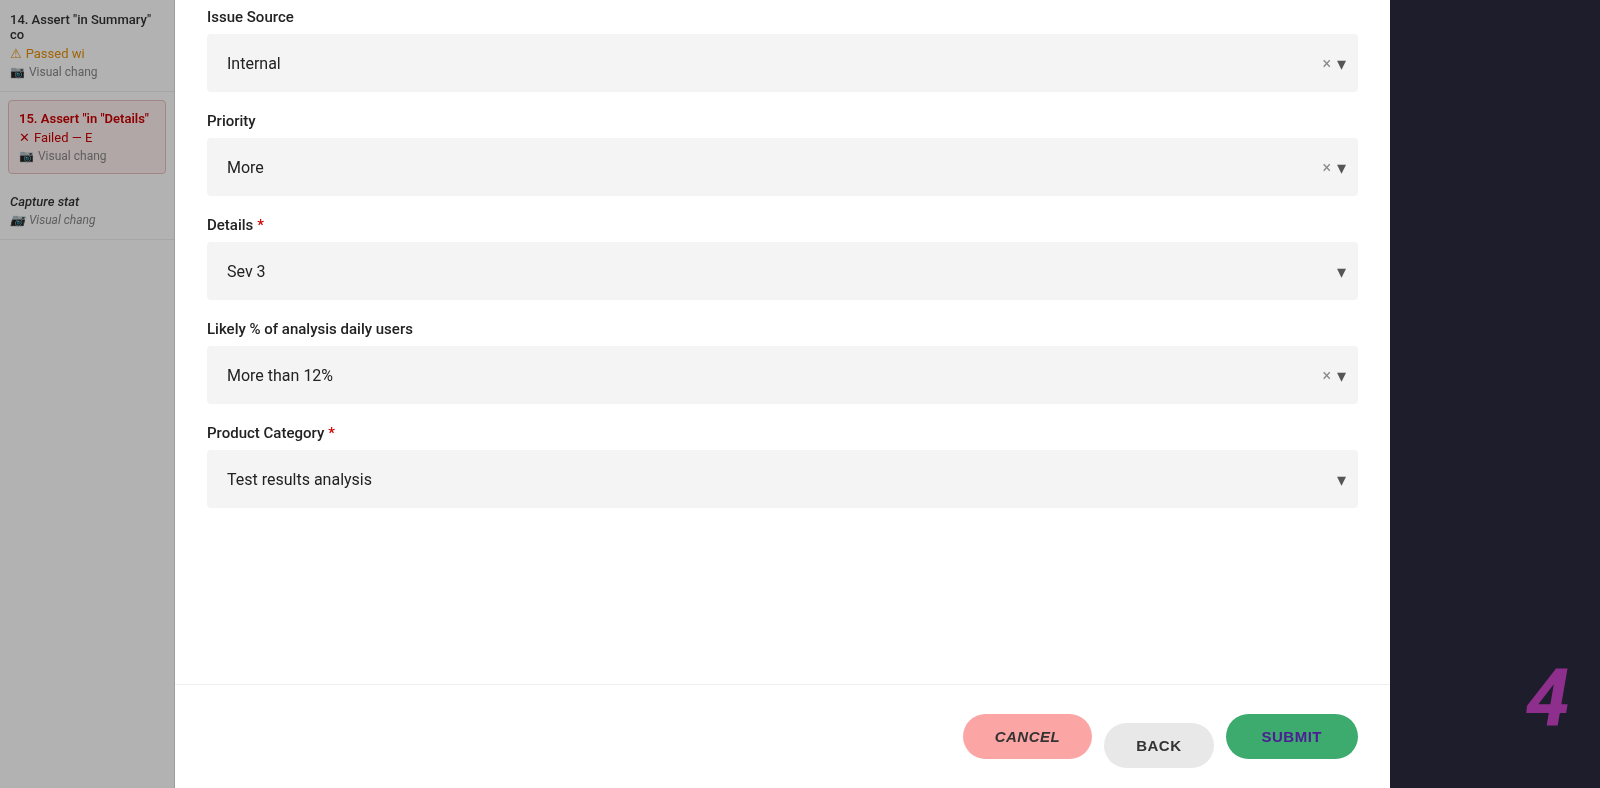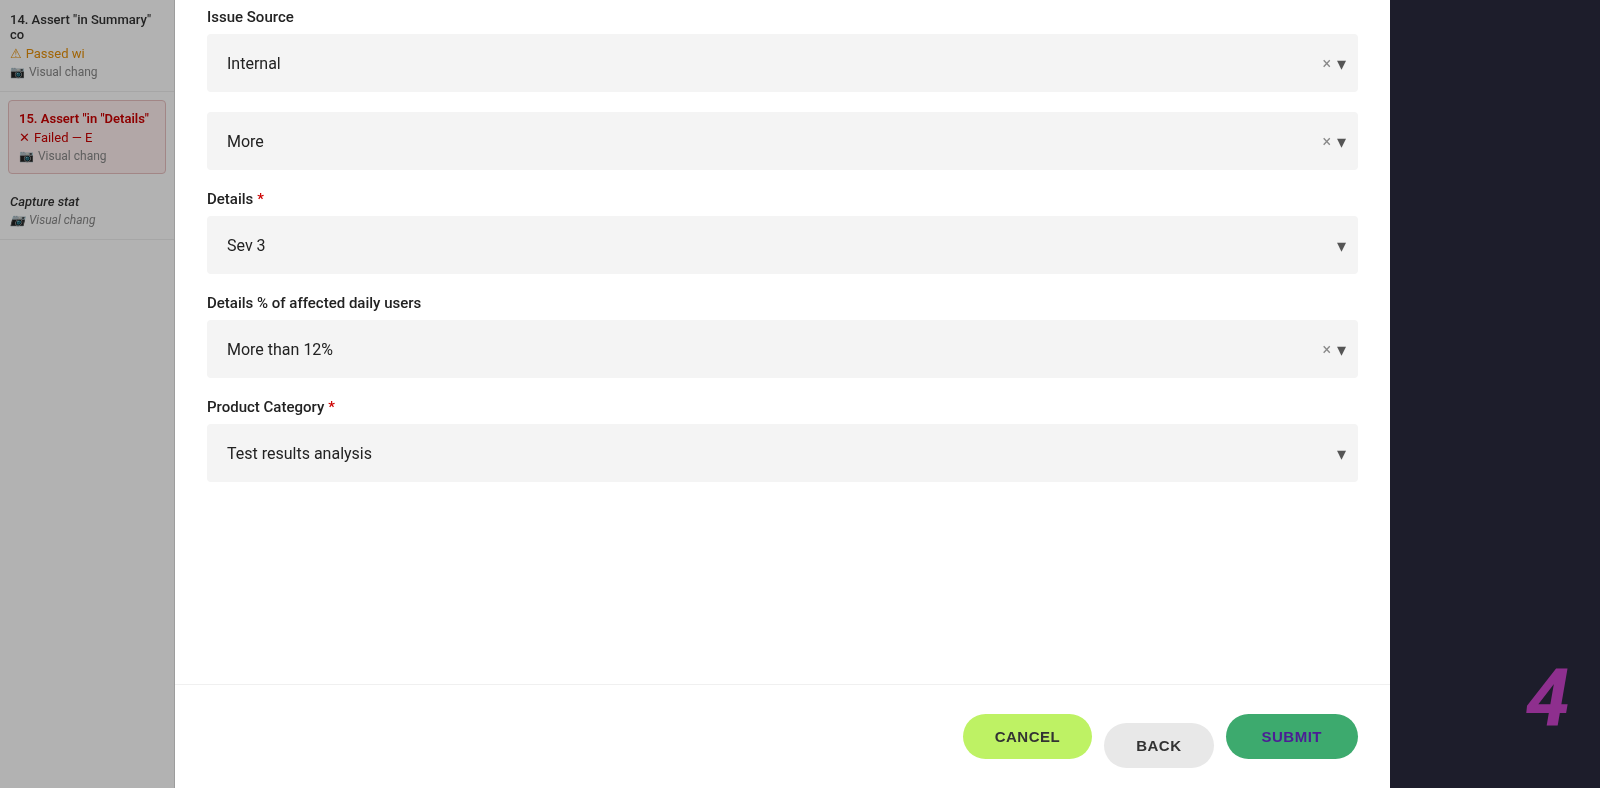--- a/index.html
+++ b/index.html
@@ -194,22 +194,23 @@
       padding: 14px 32px;
       border-radius: 24px;
       font-size: 15px;
       font-weight: 600;
       cursor: pointer;
       border: none;
       letter-spacing: 0.5px;
     }
 
     .btn-cancel {
-      background: #bef264;
+      background: #fca5a5;
       color: #333;
+      font-style: italic;
     }
 
     .btn-back {
       background: #e8e8e8;
       color: #333;
       margin-top: 18px;
     }
 
     .btn-submit {
       background: #3daa6e;
@@ -279,20 +280,23 @@
       <div class="select-display">
         <span>Internal</span>
         <div class="select-icons">
           <span class="clear-icon">×</span>
           <span class="chevron-down">▾</span>
         </div>
       </div>
     </div>
 
     <div class="field-group">
+      <div class="field-label">
+        <span>Priority</span>
+      </div>
       <div class="select-display">
         <span>More</span>
         <div class="select-icons">
           <span class="clear-icon">×</span>
           <span class="chevron-down">▾</span>
         </div>
       </div>
     </div>
 
     <div class="field-group">
@@ -303,21 +307,21 @@
       <div class="select-display">
         <span>Sev 3</span>
         <div class="select-icons">
           <span class="chevron-down">▾</span>
         </div>
       </div>
     </div>
 
     <div class="field-group">
       <div class="field-label">
-        <span>Details % of affected daily users</span>
+        <span>Likely % of analysis daily users</span>
       </div>
       <div class="select-display">
         <span>More than 12%</span>
         <div class="select-icons">
           <span class="clear-icon">×</span>
           <span class="chevron-down">▾</span>
         </div>
       </div>
     </div>
 

